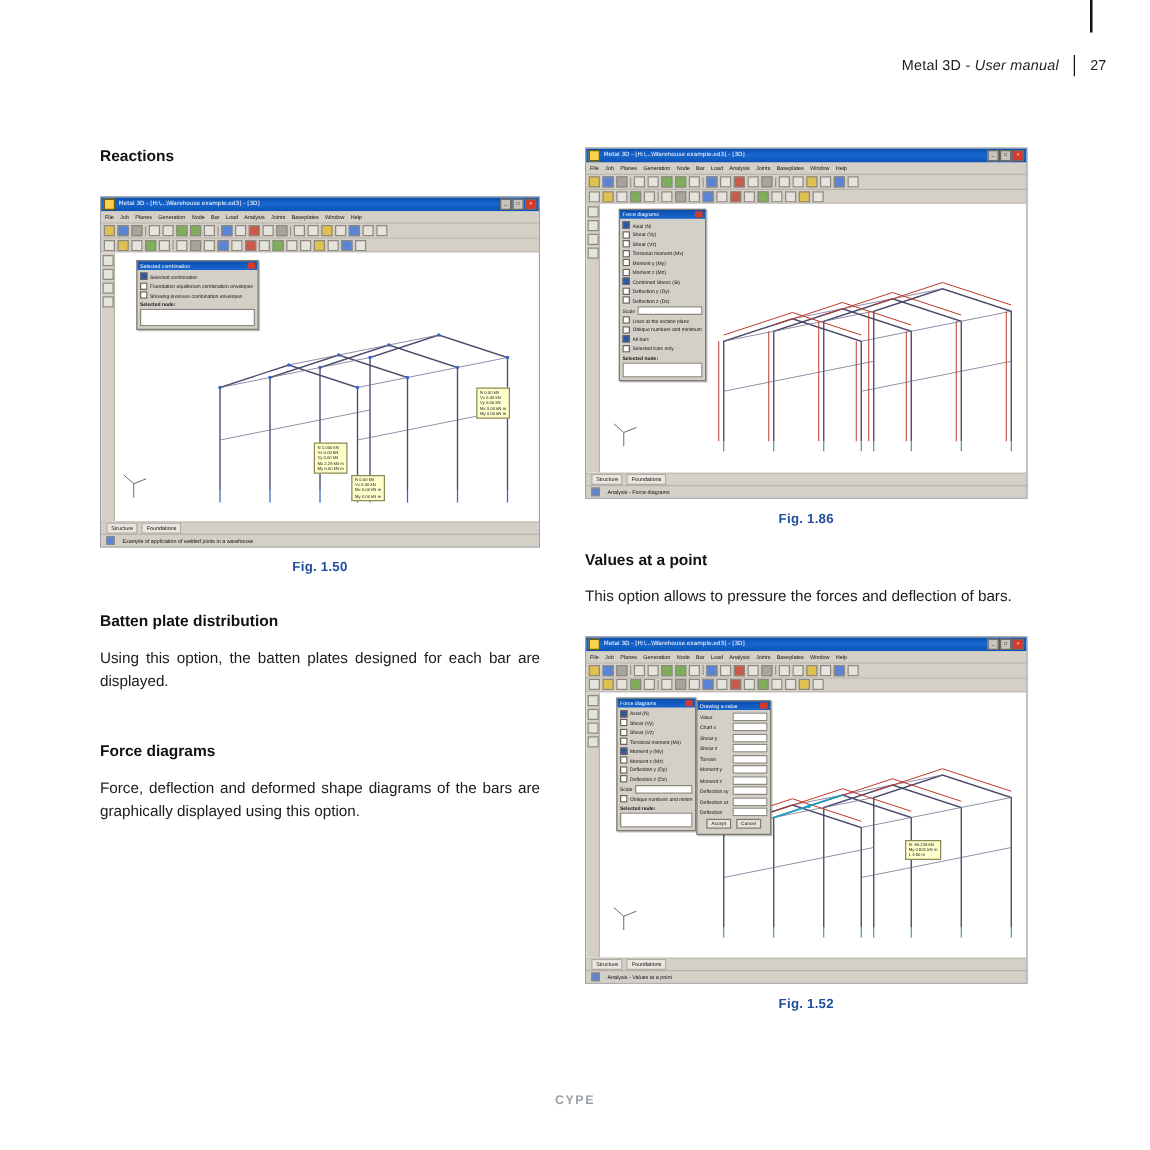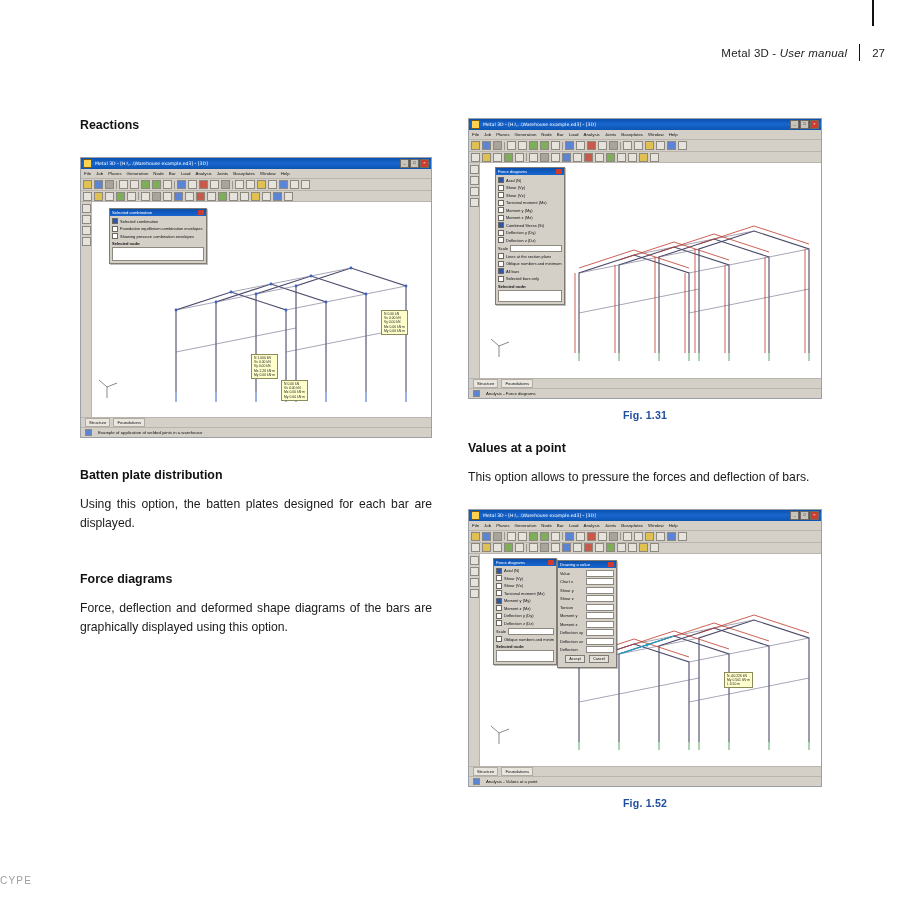--- a/index.html
+++ b/index.html
@@ -130,22 +130,22 @@
   .dlg .sect{font-size:4px;font-weight:bold;color:#111;margin:2px 0 1px;}
 
   
   svg.frame{position:absolute;left:0;top:0;}
   .tipbox{
     position:absolute;background:#ffffcc;border:1px solid #8a8a5a;
     font-size:3.4px;line-height:4.2px;color:#222;padding:1px 2px;white-space:nowrap;
   }
   
   .footer{
-    position:absolute;left:0;right:0;bottom:34px;text-align:left;
-    font-size:10px;letter-spacing:1.2px;color:#9aa0a6;font-weight:normal;
+    position:absolute;left:0;right:0;bottom:34px;text-align:center;
+    font-size:10px;letter-spacing:1.2px;color:#9aa0a6;font-weight:bold;
   }
 </style>
 </head>
 <body>
 
 <div class="corner-rule"></div>
 <div class="page-header">
   <div class="title"><span>Metal 3D - </span><em>User manual</em></div>
   <div class="sep"></div>
   <div class="pagenum">27</div>
@@ -330,20 +330,21 @@
         <div class="tabsbar">
           <div class="tab">Structure</div>
           <div class="tab">Foundations</div>
         </div>
         <div class="statusbar">
           <i class="tb b" style="width:5px;height:5px;"></i>
           <span>Example of application of welded joints in a warehouse</span>
         </div>
       </div>
     </div>
+    <div class="figcap">Fig. 1.50</div>
   </div>
 
   <div class="gap-lg"></div>
 
   <h2 class="sec">Batten plate distribution</h2>
   <p class="body">Using this option, the batten plates designed for each bar are displayed.</p>
 
   <div class="gap-lg"></div>
 
   <h2 class="sec">Force diagrams</h2>
@@ -542,21 +543,21 @@
         <div class="tabsbar">
           <div class="tab">Structure</div>
           <div class="tab">Foundations</div>
         </div>
         <div class="statusbar">
           <i class="tb b" style="width:5px;height:5px;"></i>
           <span>Analysis - Force diagrams</span>
         </div>
       </div>
     </div>
-    <div class="figcap">Fig. 1.31</div>
+    <div class="figcap">Fig. 1.86</div>
   </div>
 
   <div class="gap-md"></div>
 
   <h2 class="sec">Values at a point</h2>
   <p class="body">This option allows to pressure the forces and deflection of bars.</p>
 
   <div class="gap-sm"></div>
 
   <div>

